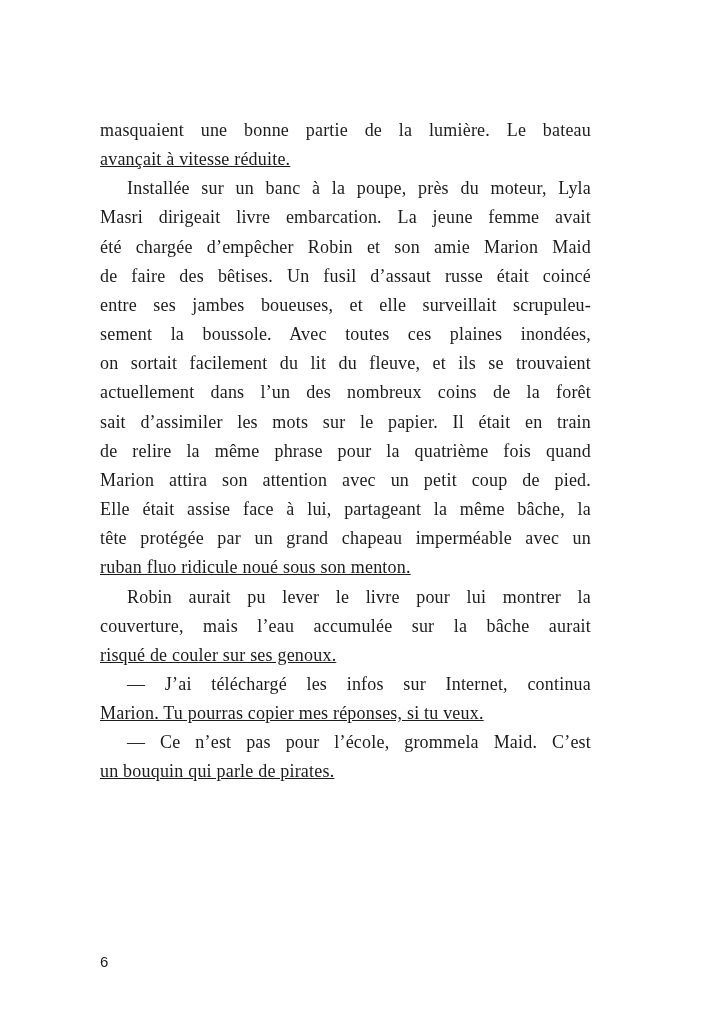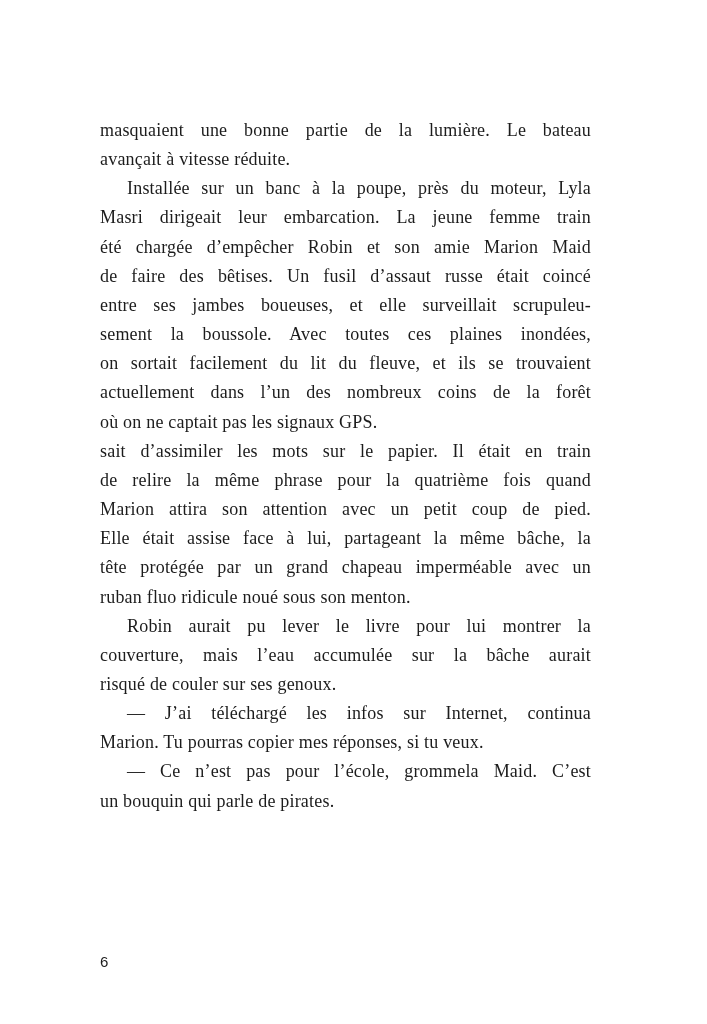--- a/index.html
+++ b/index.html
@@ -25,20 +25,21 @@
     line-height: 29.15px;
     letter-spacing: 0.2px;
   }
   .line {
     text-align: justify;
     text-align-last: justify;
     white-space: normal;
   }
   .line.last {
     text-align-last: left;
+    text-decoration: underline;
   }
   .line.indent {
     text-indent: 27px;
   }
   .page-number {
     position: absolute;
     left: 100px;
     top: 953px;
     font-family: "Liberation Sans", sans-serif;
     font-size: 15px;
@@ -46,28 +47,27 @@
   }
 </style>
 </head>
 <body>
 
 <div class="book-page">
   <div class="text-block">
       <div class="line">masquaient une bonne partie de la lumière. Le bateau</div>
       <div class="line last">avançait à vitesse réduite.</div>
       <div class="line indent">Installée sur un banc à la poupe, près du moteur, Lyla</div>
-      <div class="line">Masri dirigeait leur embarcation. La jeune femme train</div>
+      <div class="line">Masri dirigeait livre embarcation. La jeune femme avait</div>
       <div class="line">été chargée d’empêcher Robin et son amie Marion Maid</div>
       <div class="line">de faire des bêtises. Un fusil d’assaut russe était coincé</div>
       <div class="line">entre ses jambes boueuses, et elle surveillait scrupuleu-</div>
       <div class="line">sement la boussole. Avec toutes ces plaines inondées,</div>
       <div class="line">on sortait facilement du lit du fleuve, et ils se trouvaient</div>
       <div class="line">actuellement dans l’un des nombreux coins de la forêt</div>
-      <div class="line last">où on ne captait pas les signaux GPS.</div>
       <div class="line">sait d’assimiler les mots sur le papier. Il était en train</div>
       <div class="line">de relire la même phrase pour la quatrième fois quand</div>
       <div class="line">Marion attira son attention avec un petit coup de pied.</div>
       <div class="line">Elle était assise face à lui, partageant la même bâche, la</div>
       <div class="line">tête protégée par un grand chapeau imperméable avec un</div>
       <div class="line last">ruban fluo ridicule noué sous son menton.</div>
       <div class="line indent">Robin aurait pu lever le livre pour lui montrer la</div>
       <div class="line">couverture, mais l’eau accumulée sur la bâche aurait</div>
       <div class="line last">risqué de couler sur ses genoux.</div>
       <div class="line indent">— J’ai téléchargé les infos sur Internet, continua</div>

